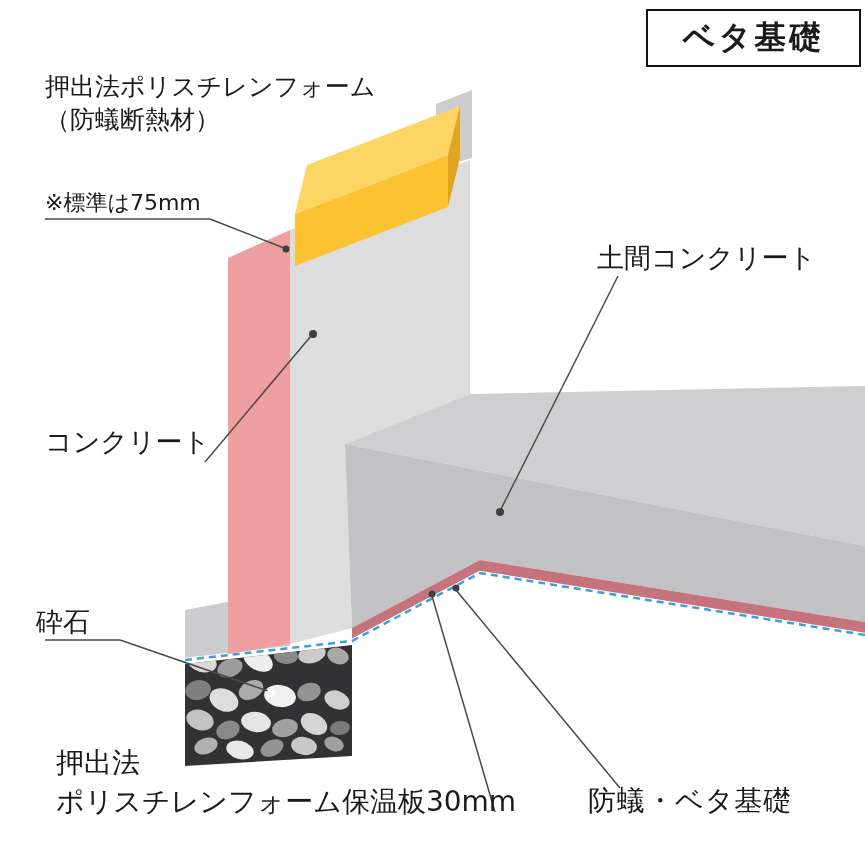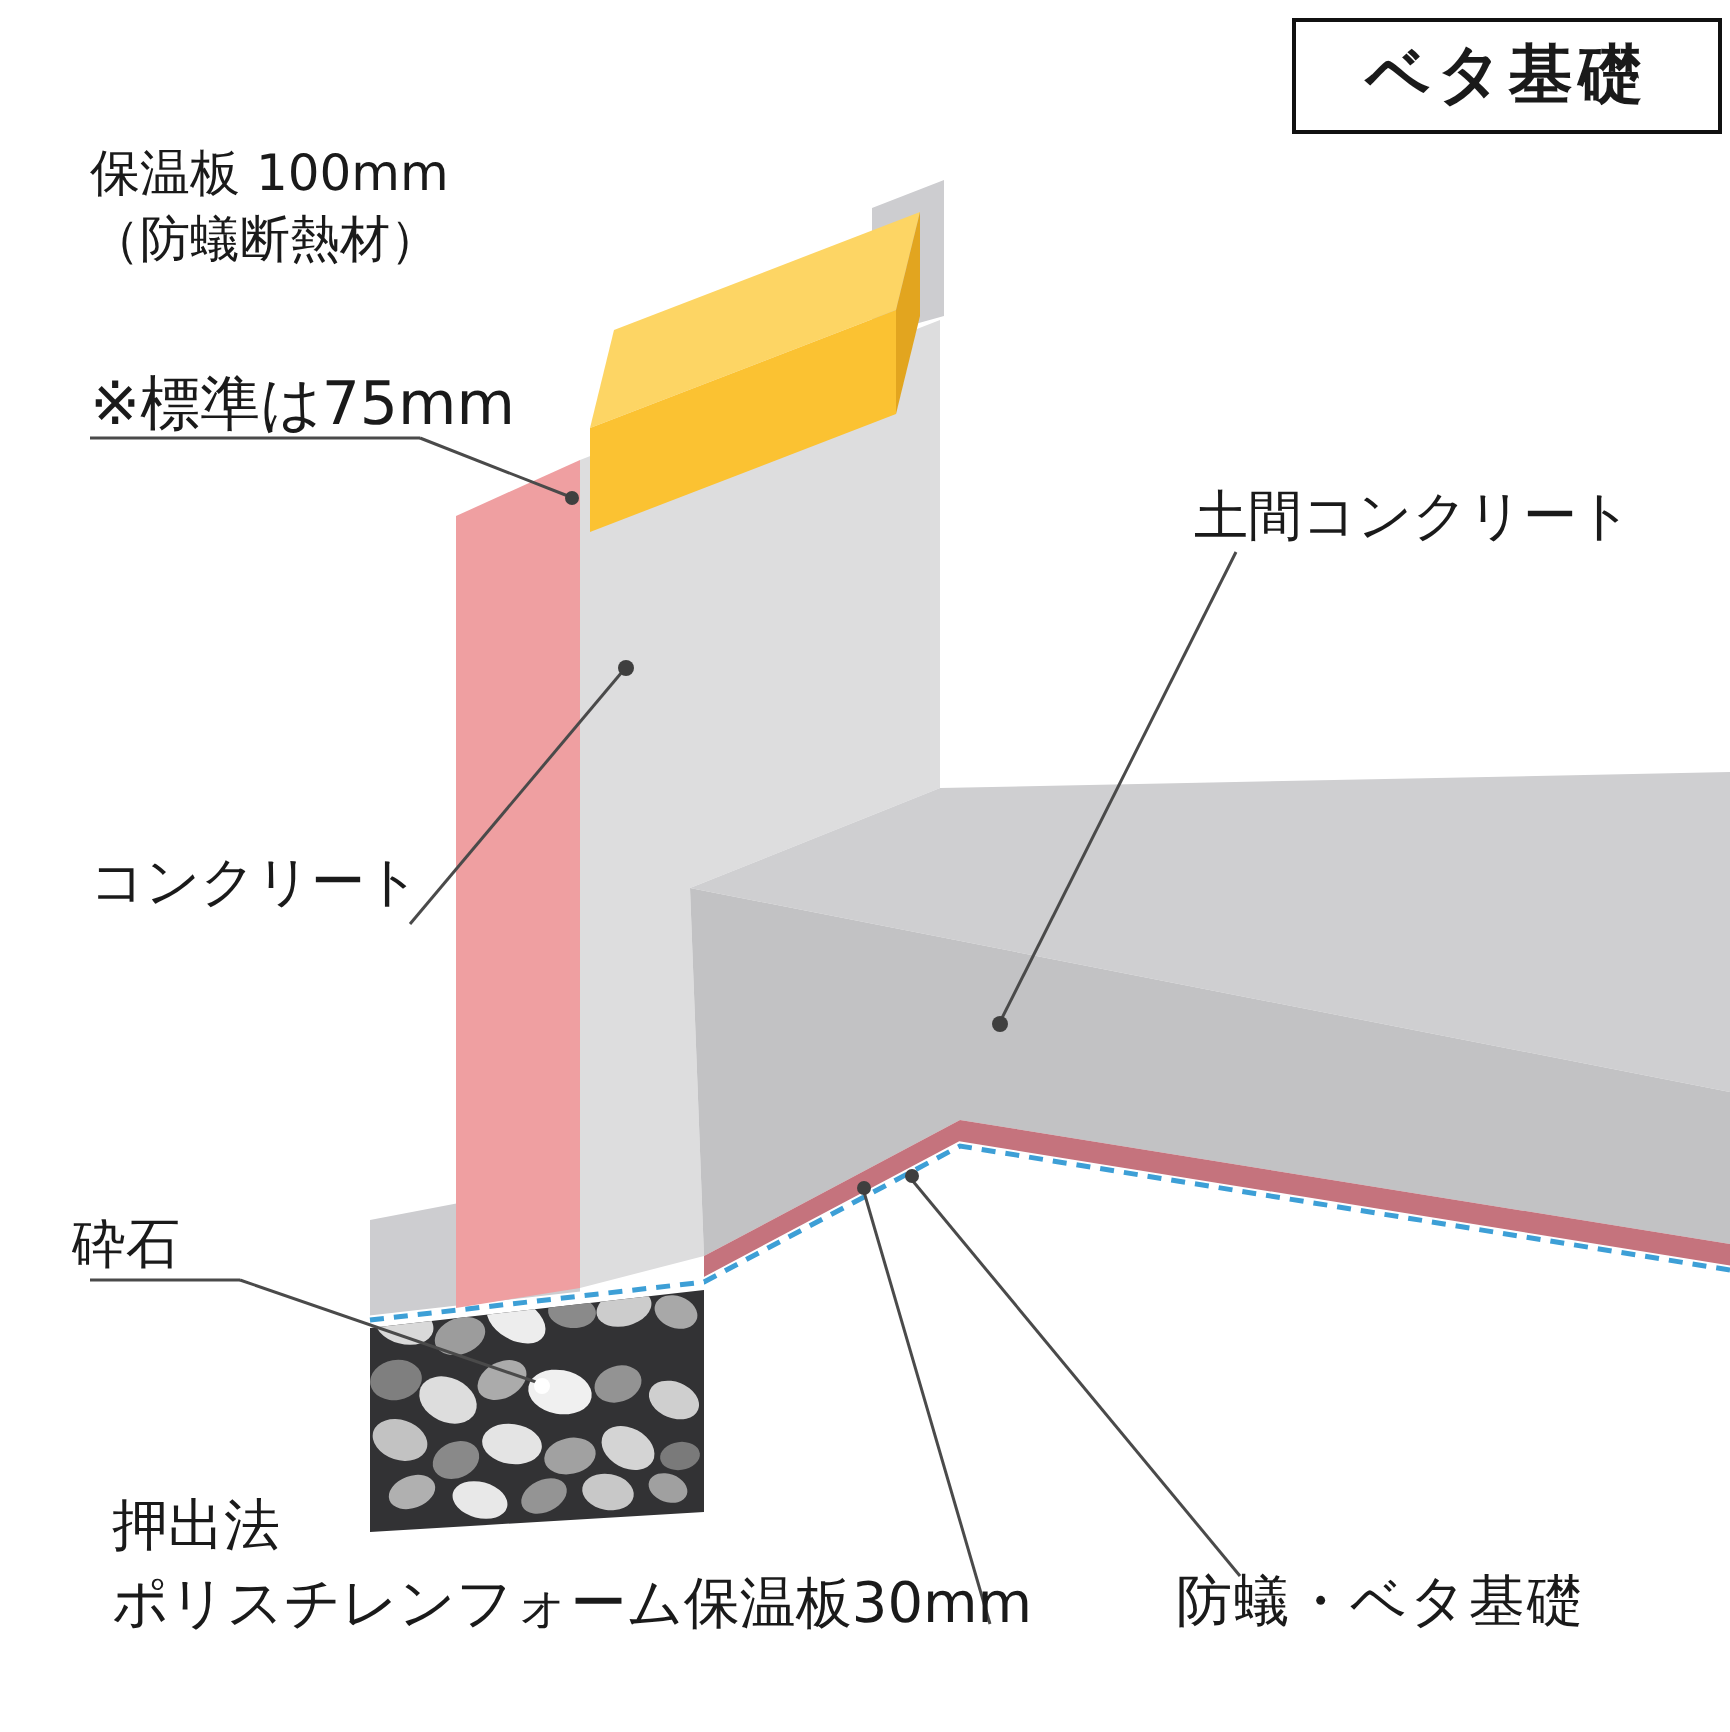--- a/index.html
+++ b/index.html
@@ -7,21 +7,21 @@
     position:relative;
     width:865px;height:866px;
     background:#ffffff;
     font-family:"DejaVu Sans",sans-serif;
     color:#1a1a1a;
     overflow:hidden;
   }
   .stage svg{position:absolute;left:0;top:0;}
   .lbl{position:absolute;white-space:nowrap;color:#1a1a1a;}
   .lbl-ins-top{left:45px;top:70px;font-size:25px;line-height:33px;}
-  .lbl-note{left:45px;top:190px;font-size:30px;line-height:26px;}
+  .lbl-note{left:45px;top:190px;font-size:22px;line-height:26px;}
   .lbl-doma{left:597px;top:240px;font-size:27px;}
   .lbl-tachi{left:45px;top:422px;font-size:27px;line-height:39px;}
   .lbl-saiseki{left:36px;top:604px;font-size:27px;}
   .lbl-ins-bottom{left:56px;top:743px;font-size:28px;line-height:39px;}
   .lbl-sheet{left:588px;top:782px;font-size:28px;letter-spacing:1px;}
   .title-box{
     position:absolute;left:646px;top:9px;width:211px;height:54px;
     border:2.5px solid #111;background:#fff;
     display:flex;align-items:center;justify-content:center;
     font-size:32px;letter-spacing:3px;font-weight:bold;
@@ -103,21 +103,21 @@
     <circle cx="271" cy="693" r="4" fill="#ffffff"></circle>
     <circle cx="432" cy="594" r="3.5" fill="#3f3f3f"></circle>
     <circle cx="456" cy="588" r="3.5" fill="#3f3f3f"></circle>
   </svg>
 
   <div class="title-box">
     <span>ベタ基礎</span>
   </div>
 
   <div class="lbl lbl-ins-top">
-    <div>保温板 100mm</div>
+    <div>押出法ポリスチレンフォーム</div>
     <div>（防蟻断熱材）</div>
   </div>
 
   <div class="lbl lbl-note">※標準は75mm</div>
 
   <div class="lbl lbl-doma">土間コンクリート</div>
 
   <div class="lbl lbl-tachi">
     <div>コンクリート</div>
   </div>

